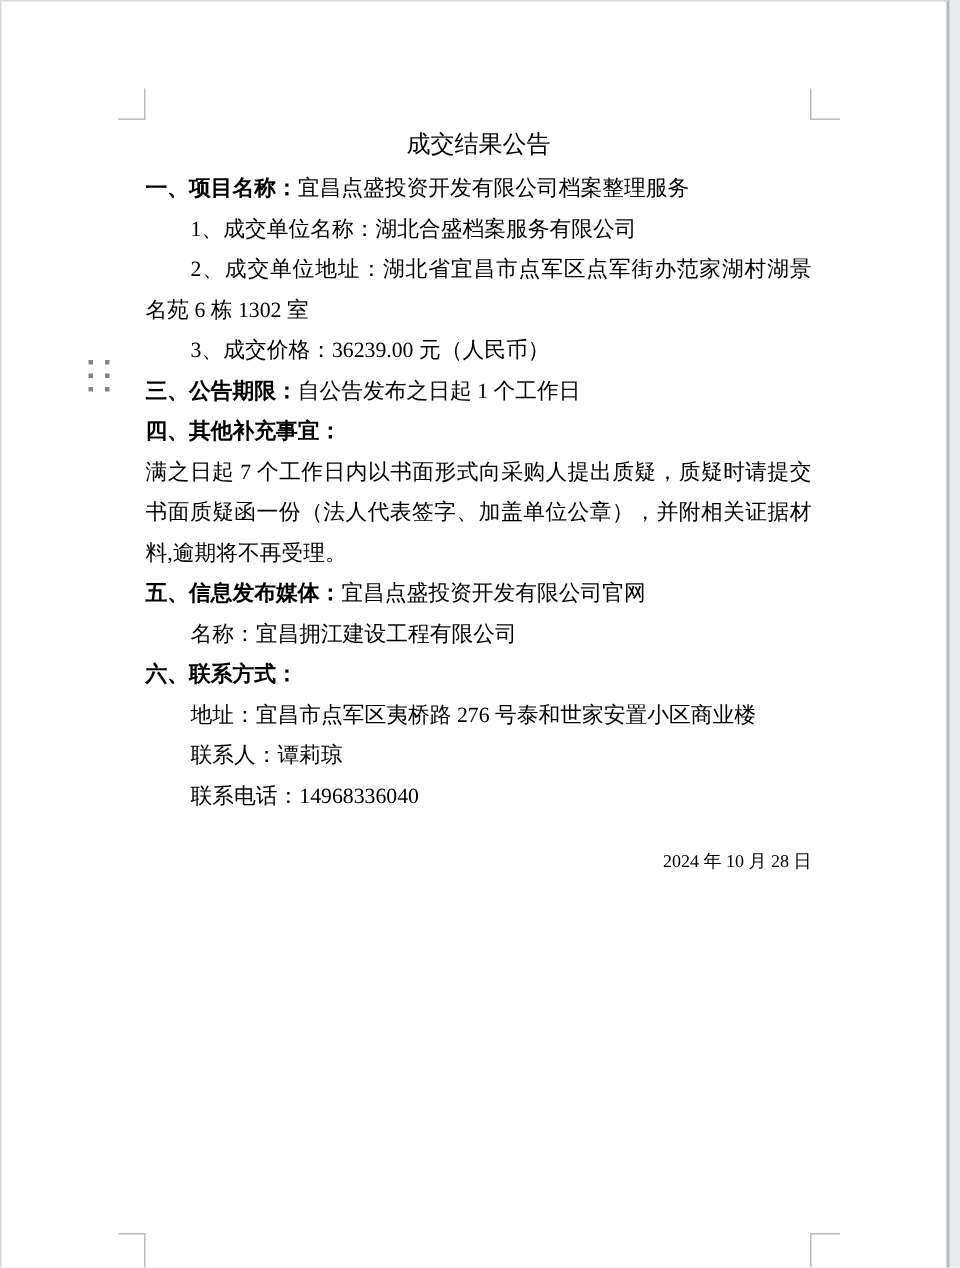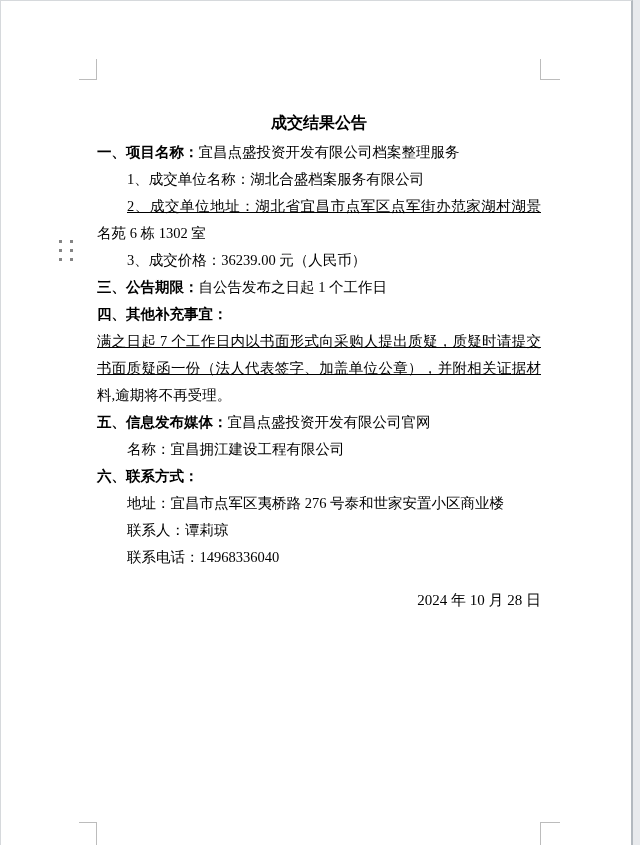--- a/index.html
+++ b/index.html
@@ -48,45 +48,43 @@
   }
   .drag-handle i { display: block; width: 3px; height: 3px; background: var(--drag-dots, #848484); }
 
   .content {
     position: absolute;
     left: 96px; top: 79px;
     width: 444px;
   }
   .doc-title {
     font-size: 16px;
-    font-weight: bold;
+    font-weight: normal;
     text-align: center;
     height: 33px;
     line-height: 33px;
     white-space: nowrap;
-    margin-top: 26px;
   }
   .line {
     font-size: 14.5px;
     line-height: 27px;
     height: 27px;
     white-space: nowrap;
     overflow: visible;
   }
   .line.ind { padding-left: 30px; }
   .line.j {
     white-space: normal;
     text-align: justify;
     text-align-last: justify;
     overflow: hidden;
-    text-decoration: underline;
   }
   .bold { font-weight: bold; }
   .doc-date {
-    font-size: 15px;
+    font-size: 12px;
     line-height: 27px;
     height: 27px;
     margin-top: 16px;
     text-align: right;
     white-space: nowrap;
   }
 </style>
 </head>
 <body>
 

